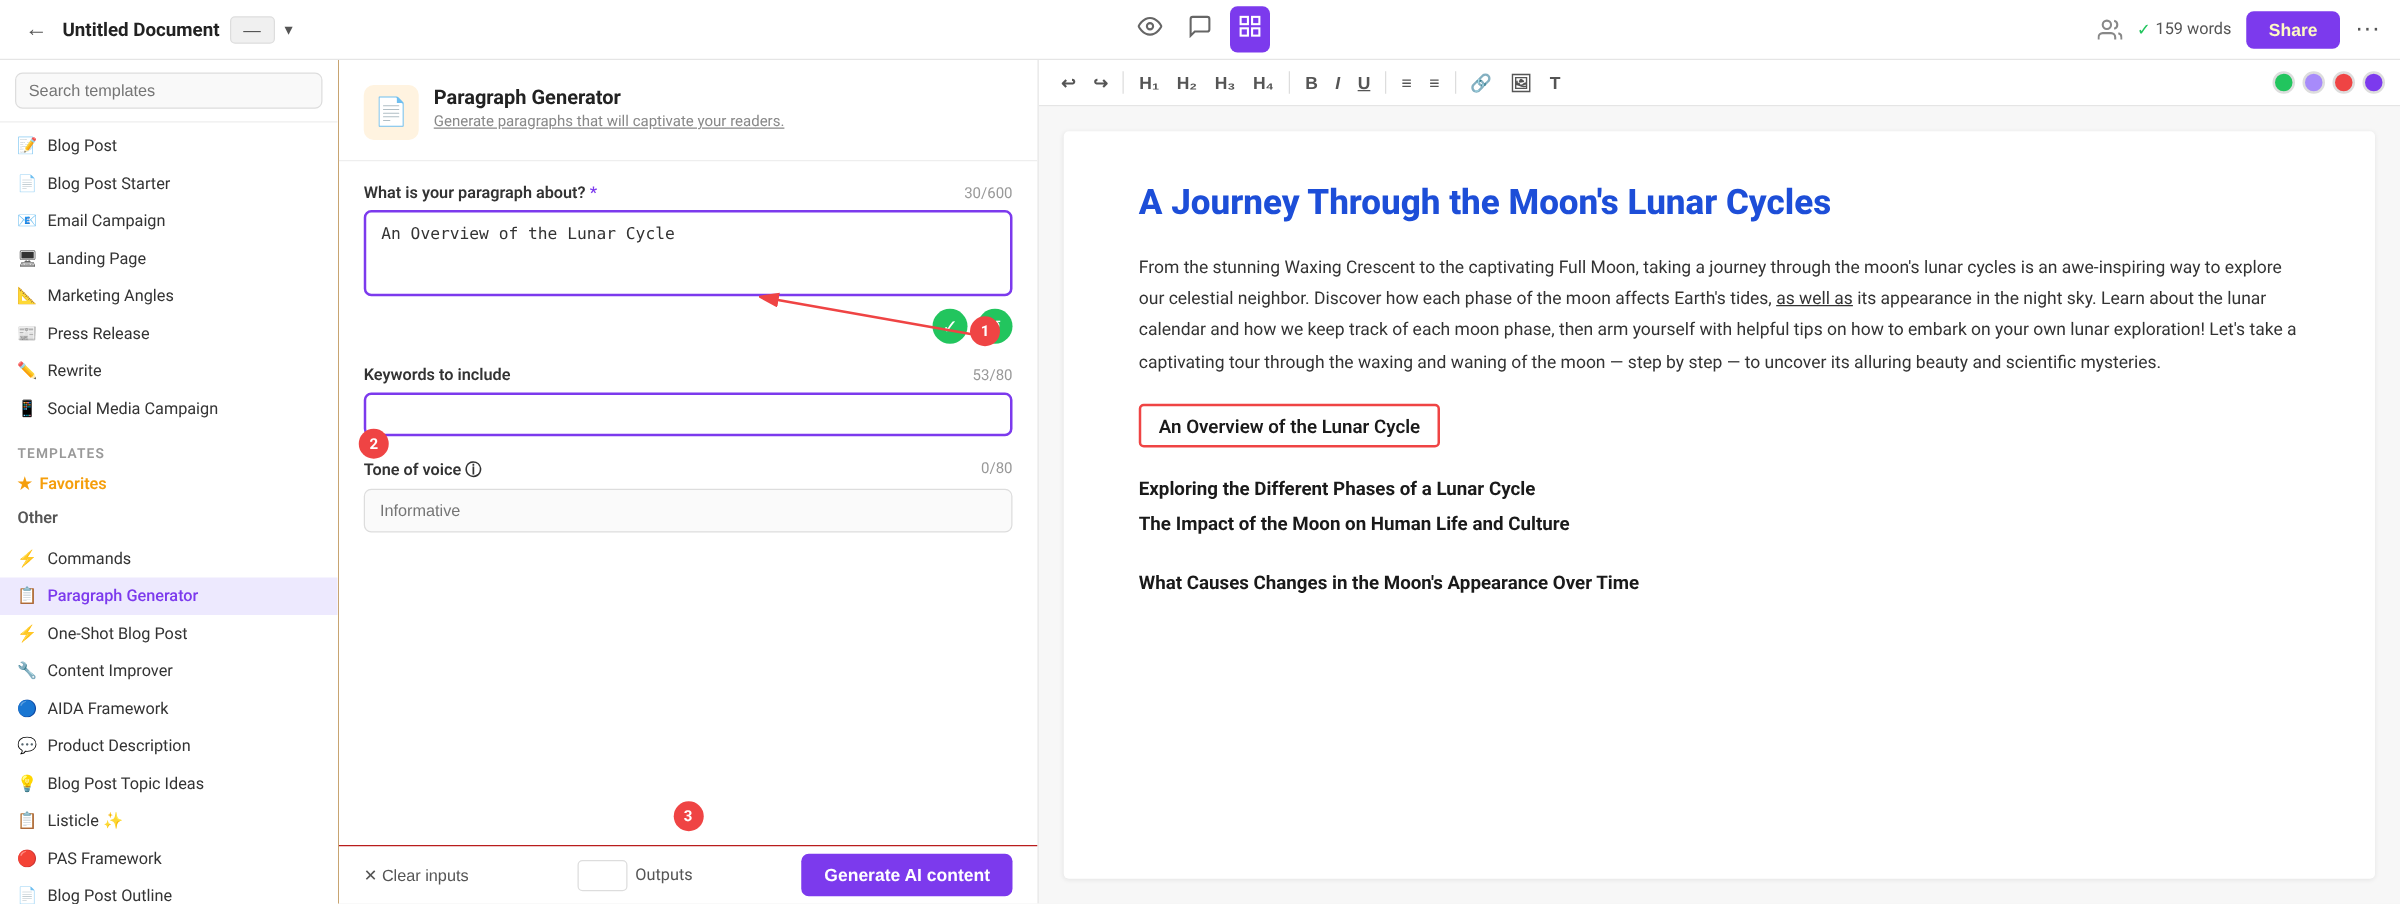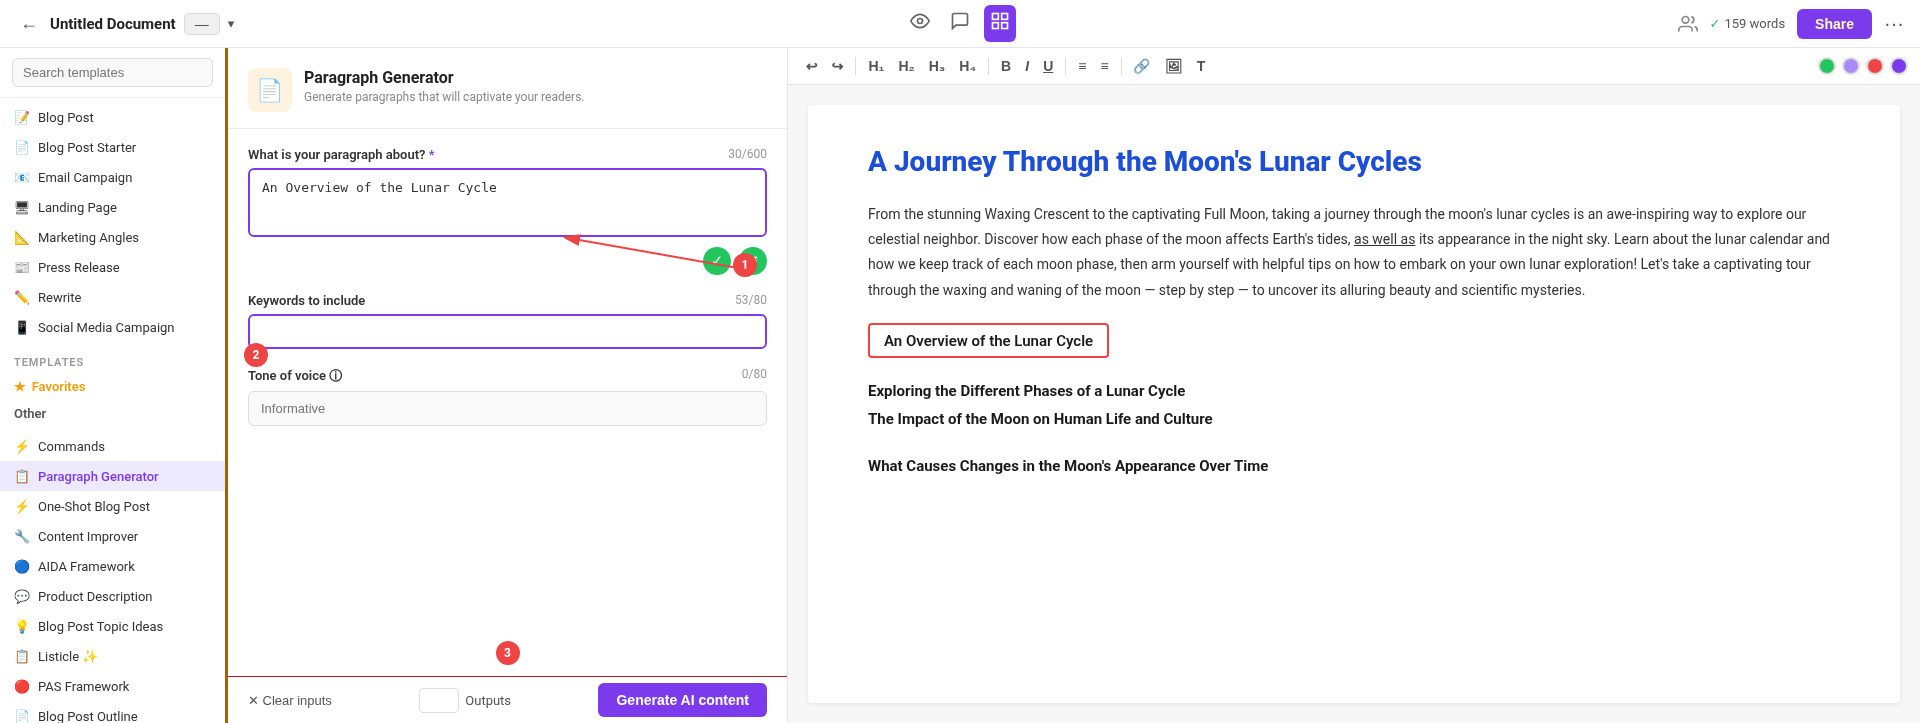--- a/index.html
+++ b/index.html
@@ -21,37 +21,37 @@
     .topbar-right { display: flex; align-items: center; gap: 12px; flex: 1; justify-content: flex-end; }
     .word-count { font-size: 13px; color: #555; display: flex; align-items: center; gap: 4px; }
     .word-count .check { color: #22c55e; }
     .share-btn { background: #7c3aed; color: #fef9c3; border: none; border-radius: 6px; padding: 7px 18px; font-size: 14px; font-weight: 600; cursor: pointer; }
     .more-btn { background: none; border: none; cursor: pointer; font-size: 20px; color: #555; }
 
     
     .main { display: flex; flex: 1; overflow: hidden; }
 
     
-    .sidebar { width: 228px; background: #fff; border-right: 3px solid #a16207; display: flex; flex-direction: column; flex-shrink: 0; overflow-y: auto; }
+    .sidebar { width: 271px; background: #fff; border-right: 1px solid #a16207; display: flex; flex-direction: column; flex-shrink: 0; overflow-y: auto; }
     .search-box { padding: 10px 12px; border-bottom: 1px solid #eee; }
     .search-input { width: 100%; border: 1px solid #ddd; border-radius: 6px; padding: 6px 10px; font-size: 13px; color: #555; background: #f9f9f9; }
     .sidebar-section { padding: 4px 0; }
     .sidebar-item { display: flex; align-items: center; gap: 8px; padding: 7px 14px; font-size: 13px; color: #333; cursor: pointer; }
     .sidebar-item.active { background: #ede9fe; color: #7c3aed; font-weight: 500; }
     .sidebar-icon { width: 16px; height: 16px; display: flex; align-items: center; justify-content: center; font-size: 13px; flex-shrink: 0; }
     .templates-label { font-size: 11px; font-weight: 600; color: #999; padding: 10px 14px 4px; letter-spacing: 0.08em; text-transform: uppercase; }
     .favorites-label { font-size: 13px; font-weight: 600; color: #f59e0b; padding: 6px 14px; display: flex; align-items: center; gap: 6px; }
     .other-label { font-size: 13px; font-weight: 600; color: #555; padding: 6px 14px; }
 
     
     .middle-panel { width: 560px; background: #fff; border-right: 1px solid #e5e5e5; display: flex; flex-direction: column; flex-shrink: 0; overflow-y: auto; }
     .panel-header { display: flex; align-items: flex-start; gap: 12px; padding: 20px 20px 16px; border-bottom: 1px solid #eee; }
     .panel-icon { width: 44px; height: 44px; background: #fff3e0; border-radius: 8px; display: flex; align-items: center; justify-content: center; font-size: 22px; flex-shrink: 0; }
     .panel-title { font-size: 16px; font-weight: 700; color: #222; }
-    .panel-subtitle { font-size: 12px; color: #888; margin-top: 3px; }
+    .panel-subtitle { font-size: 12px; color: #888; margin-top: 3px; text-decoration: underline; }
     .panel-body { padding: 18px 20px; flex: 1; }
     .field-label { font-size: 13px; font-weight: 600; color: #333; margin-bottom: 6px; display: flex; justify-content: space-between; }
     .field-label .required { color: #7c3aed; }
     .field-label .counter { font-weight: 400; color: #999; font-size: 12px; }
     .text-input { width: 100%; border: 2px solid #7c3aed; border-radius: 6px; padding: 10px 12px; font-size: 13px; color: #333; resize: none; min-height: 60px; }
     .keyword-input { width: 100%; border: 2px solid #7c3aed; border-radius: 6px; padding: 8px 12px; font-size: 13px; color: #333; }
     .tone-input { width: 100%; border: 1px solid #ddd; border-radius: 6px; padding: 9px 12px; font-size: 13px; color: #aaa; background: #fafafa; }
     .field-group { margin-bottom: 18px; }
     .input-actions { display: flex; justify-content: flex-end; gap: 8px; margin-top: 6px; }
     .action-icon { width: 28px; height: 28px; border-radius: 50%; display: flex; align-items: center; justify-content: center; font-size: 15px; cursor: pointer; border: none; }

